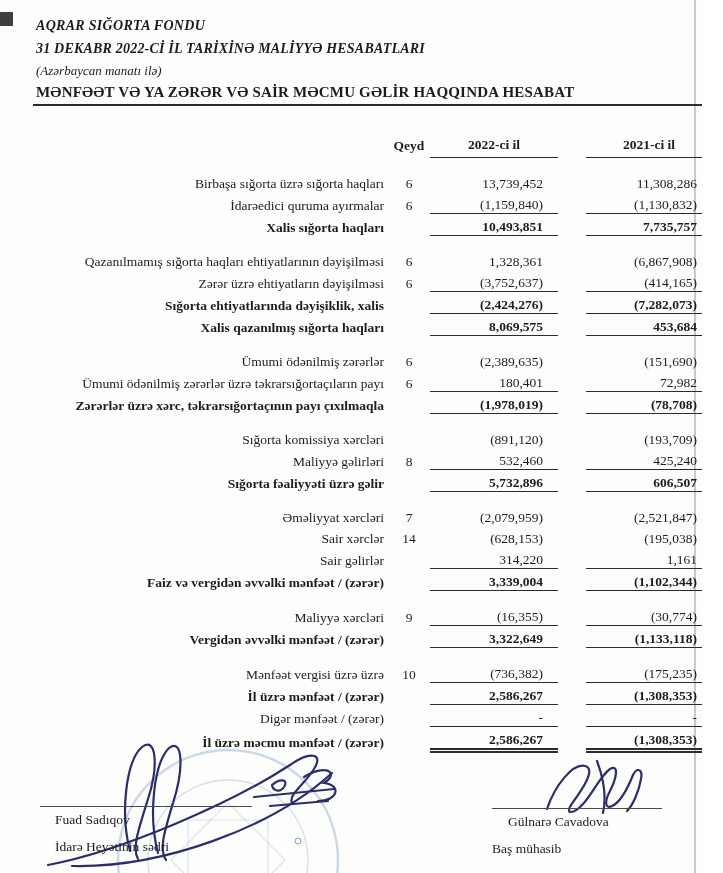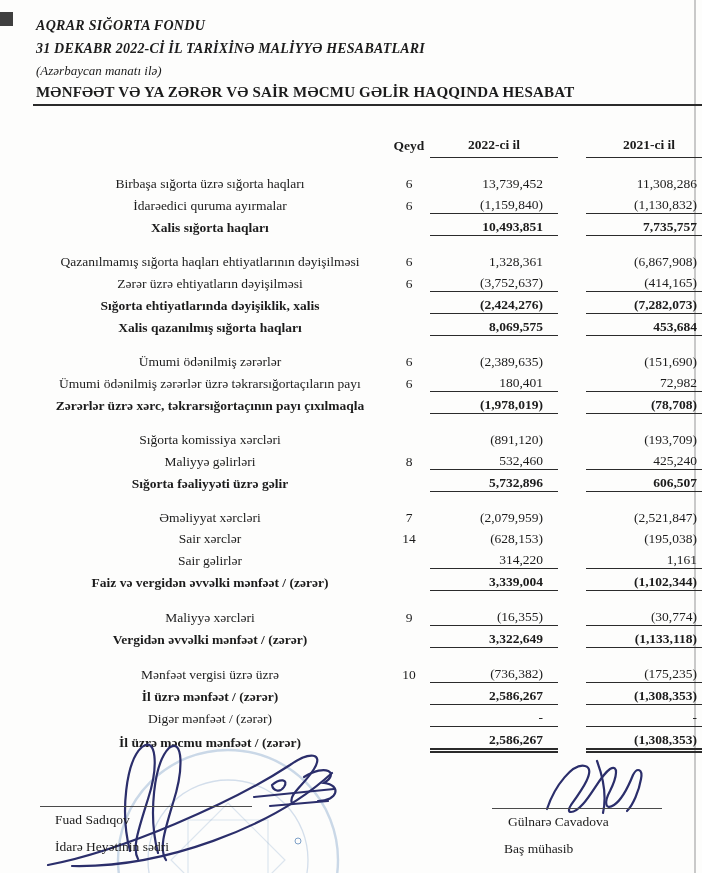--- a/index.html
+++ b/index.html
@@ -20,36 +20,36 @@
 
   table.fin {
     position:absolute; left:36px; top:131px; width:676px;
     border-collapse:collapse; table-layout:fixed; font-size:13.5px;
   }
   .fin th { font-weight:bold; vertical-align:bottom; padding:0 0 4px 0; font-size:13.5px; height:22px; }
   .fin th.note { text-align:center;margin-left:30px; }
   .fin th.num  { text-align:center; }
   .fin th.u    { border-bottom:1.5px solid var(--rule,#2b2b2b); }
   .fin td { vertical-align:bottom; height:21px; line-height:17px; padding:0; }
-  .fin td.lbl  { text-align:center; padding-right:4px; }
+  .fin td.lbl  { text-align:right; padding-right:4px; }
   .fin td.note { text-align:center; }
   .fin td.num  { text-align:right; padding-right:15px; }
   .fin td.u1   { border-bottom:1.5px solid var(--rule,#2b2b2b); }
   .fin td.u2   { border-bottom:5px double var(--rule,#2b2b2b); }
   .fin tr.gap td  { padding-top:13px; }
   .fin tr.bold td { font-weight:bold; }
 
   .sig-line { position:absolute; border-top:1.5px solid #4a4a4a; }
   .sig-line.left  { left:40px;  top:806px; width:212px; }
   .sig-line.right { left:492px; top:808px; width:170px; border-top-width:1.2px; }
   .sig-text { position:absolute; font-size:13.5px; }
   .sig-text.name-left   { left:55px;  top:812px; }
   .sig-text.title-left  { left:55px;  top:839px; }
   .sig-text.name-right  { left:508px; top:814px; }
-  .sig-text.title-right { left:504px; top:841px; }
+  .sig-text.title-right { left:492px; top:841px; }
 
   .sig-svg, .stamp-svg { position:absolute; pointer-events:none; }
   .sig-svg.left  { left:42px;  top:733px; }
   .sig-svg.right { left:537px; top:757px; }
   .stamp-svg     { left:90px;  top:733px; }
   .sig-svg path { fill:none; stroke:var(--ink_navy,#2b2e6b); stroke-width:2.2; stroke-linecap:round; }
   .stamp-svg * { stroke:var(--stamp_blue,#7da0c8); fill:none; }
 </style>
 </head>
 <body>

